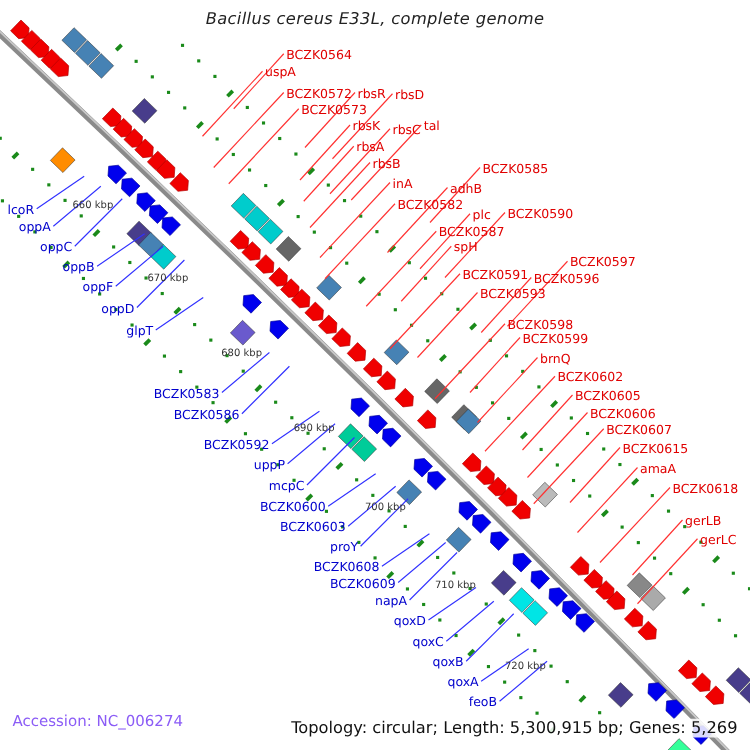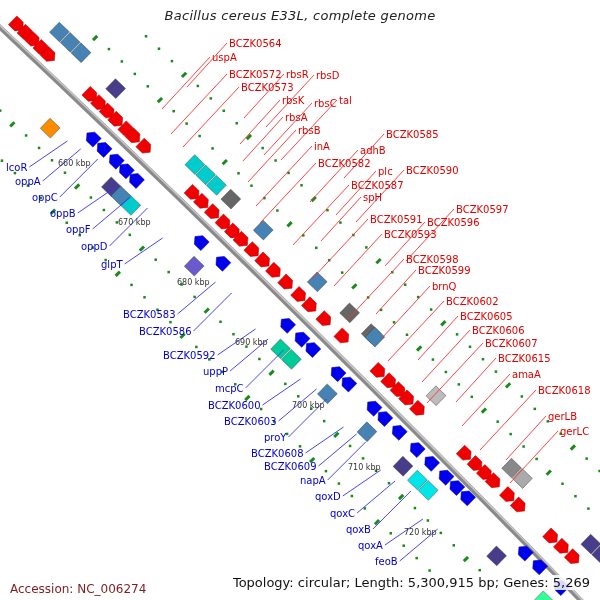--- a/index.html
+++ b/index.html
@@ -1,19 +1,19 @@
 <!DOCTYPE html>
 <html><head>
   <meta charset="utf-8">
   <style>
     html, body { margin:0; padding:0; background:#ffffff; }
     body { width:600px; height:600px; position:relative; overflow:hidden; font-family:"DejaVu Sans", sans-serif; }
     #map { position:absolute; left:0; top:0; width:600px; height:600px; }
     .title { position:absolute; left:0; top:8px; width:600px; text-align:center; font-size:13px; font-style:italic; color:#222; letter-spacing:0.3px; }
-    .footer-left { position:absolute; left:10px; bottom:4px; font-size:12px; color:#7f1d1d; background:rgba(255,255,255,0.85);margin-top:20px; }
+    .footer-left { position:absolute; left:10px; bottom:16px; font-size:12px; color:#8b5cf6; background:rgba(255,255,255,0.85);margin-top:20px; }
     .footer-right { position:absolute; right:10px; bottom:10px; font-size:13px; color:#111; background:rgba(255,255,255,0.85); }
     svg text { font-family:"DejaVu Sans", sans-serif; }
   </style>
 </head>
 <body>
 
 <svg id="map" viewBox="0 0 600 600" xmlns="http://www.w3.org/2000/svg">
   <defs>
     <linearGradient id="gb" x1="0" y1="0" x2="1" y2="1">
       <stop offset="0" stop-color="#bbbbbb"></stop>

